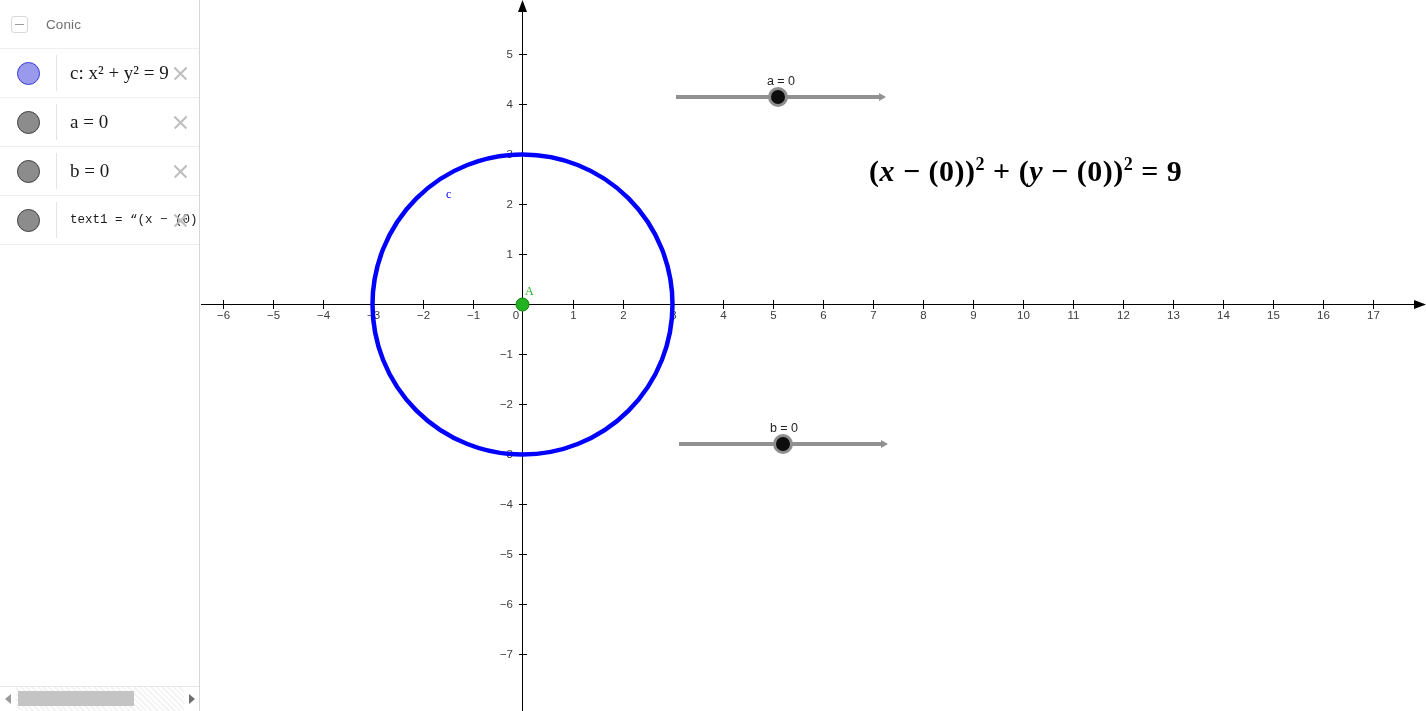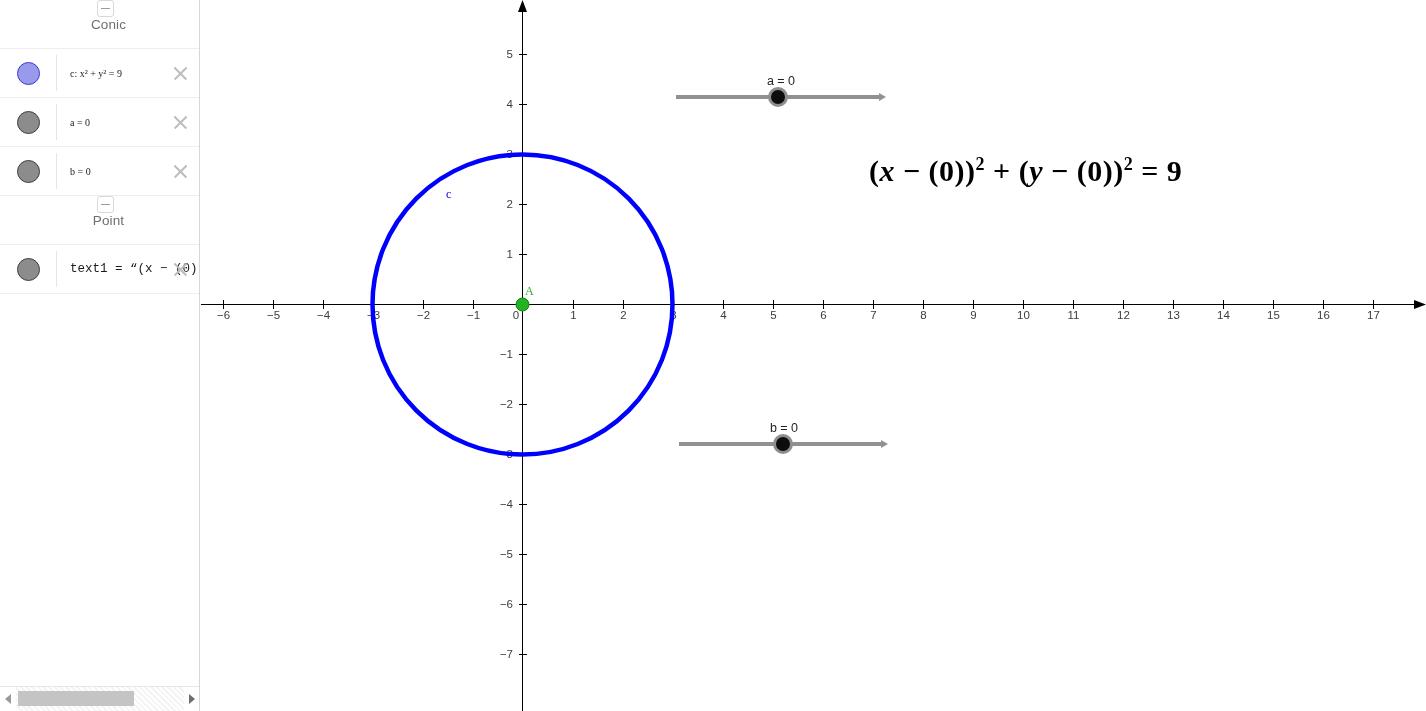--- a/index.html
+++ b/index.html
@@ -39,21 +39,20 @@
   }
 
   .group-header {
     position: relative;
     height: 49px;
     display: flex;
     align-items: center;
     border-bottom: 1px solid #eeeeee;
     box-sizing: border-box;
     background: #fff;
-    flex-direction: column;
   }
   .collapse-btn {
     width: 17px;
     height: 17px;
     margin-left: 11px;
     border: 1px solid #d9d9d9;
     border-radius: 3px;
     box-sizing: border-box;
     position: relative;
     background: #fff;
@@ -104,21 +103,21 @@
     position: absolute;
     left: 56px;
     top: 6px;
     bottom: 6px;
     width: 1px;
     background: #e4e4e4;
   }
   .obj-label {
     margin-left: 14px;
     font-family: "Liberation Serif", serif;
-    font-size: 10px;
+    font-size: 19px;
     color: #1a1a1a;
     white-space: nowrap;
     overflow: hidden;
   }
   .obj-label.mono {
     font-family: "Liberation Mono", monospace;
     font-size: 12.5px;
   }
   .close-x {
     position: absolute;
@@ -305,24 +304,20 @@
       </div>
       <div class="obj-row">
         <div class="marble-cell">
           <span class="marble" style="background:#8c8c8c;border:1.5px solid #3f3f3f;"></span>
         </div>
         <div class="row-divider"></div>
         <div class="obj-label">b = 0</div>
         <div class="close-x"></div>
       </div>
 
-      <div class="group-header">
-        <div class="collapse-btn"></div>
-        <div class="group-title">Point</div>
-      </div>
 
       <div class="obj-row">
         <div class="marble-cell">
           <span class="marble" style="background:#8c8c8c;border:1.5px solid #3f3f3f;"></span>
         </div>
         <div class="row-divider"></div>
         <div class="obj-label mono">text1 =  “(x − (0))²</div>
         <div class="close-x"></div>
       </div>
 

